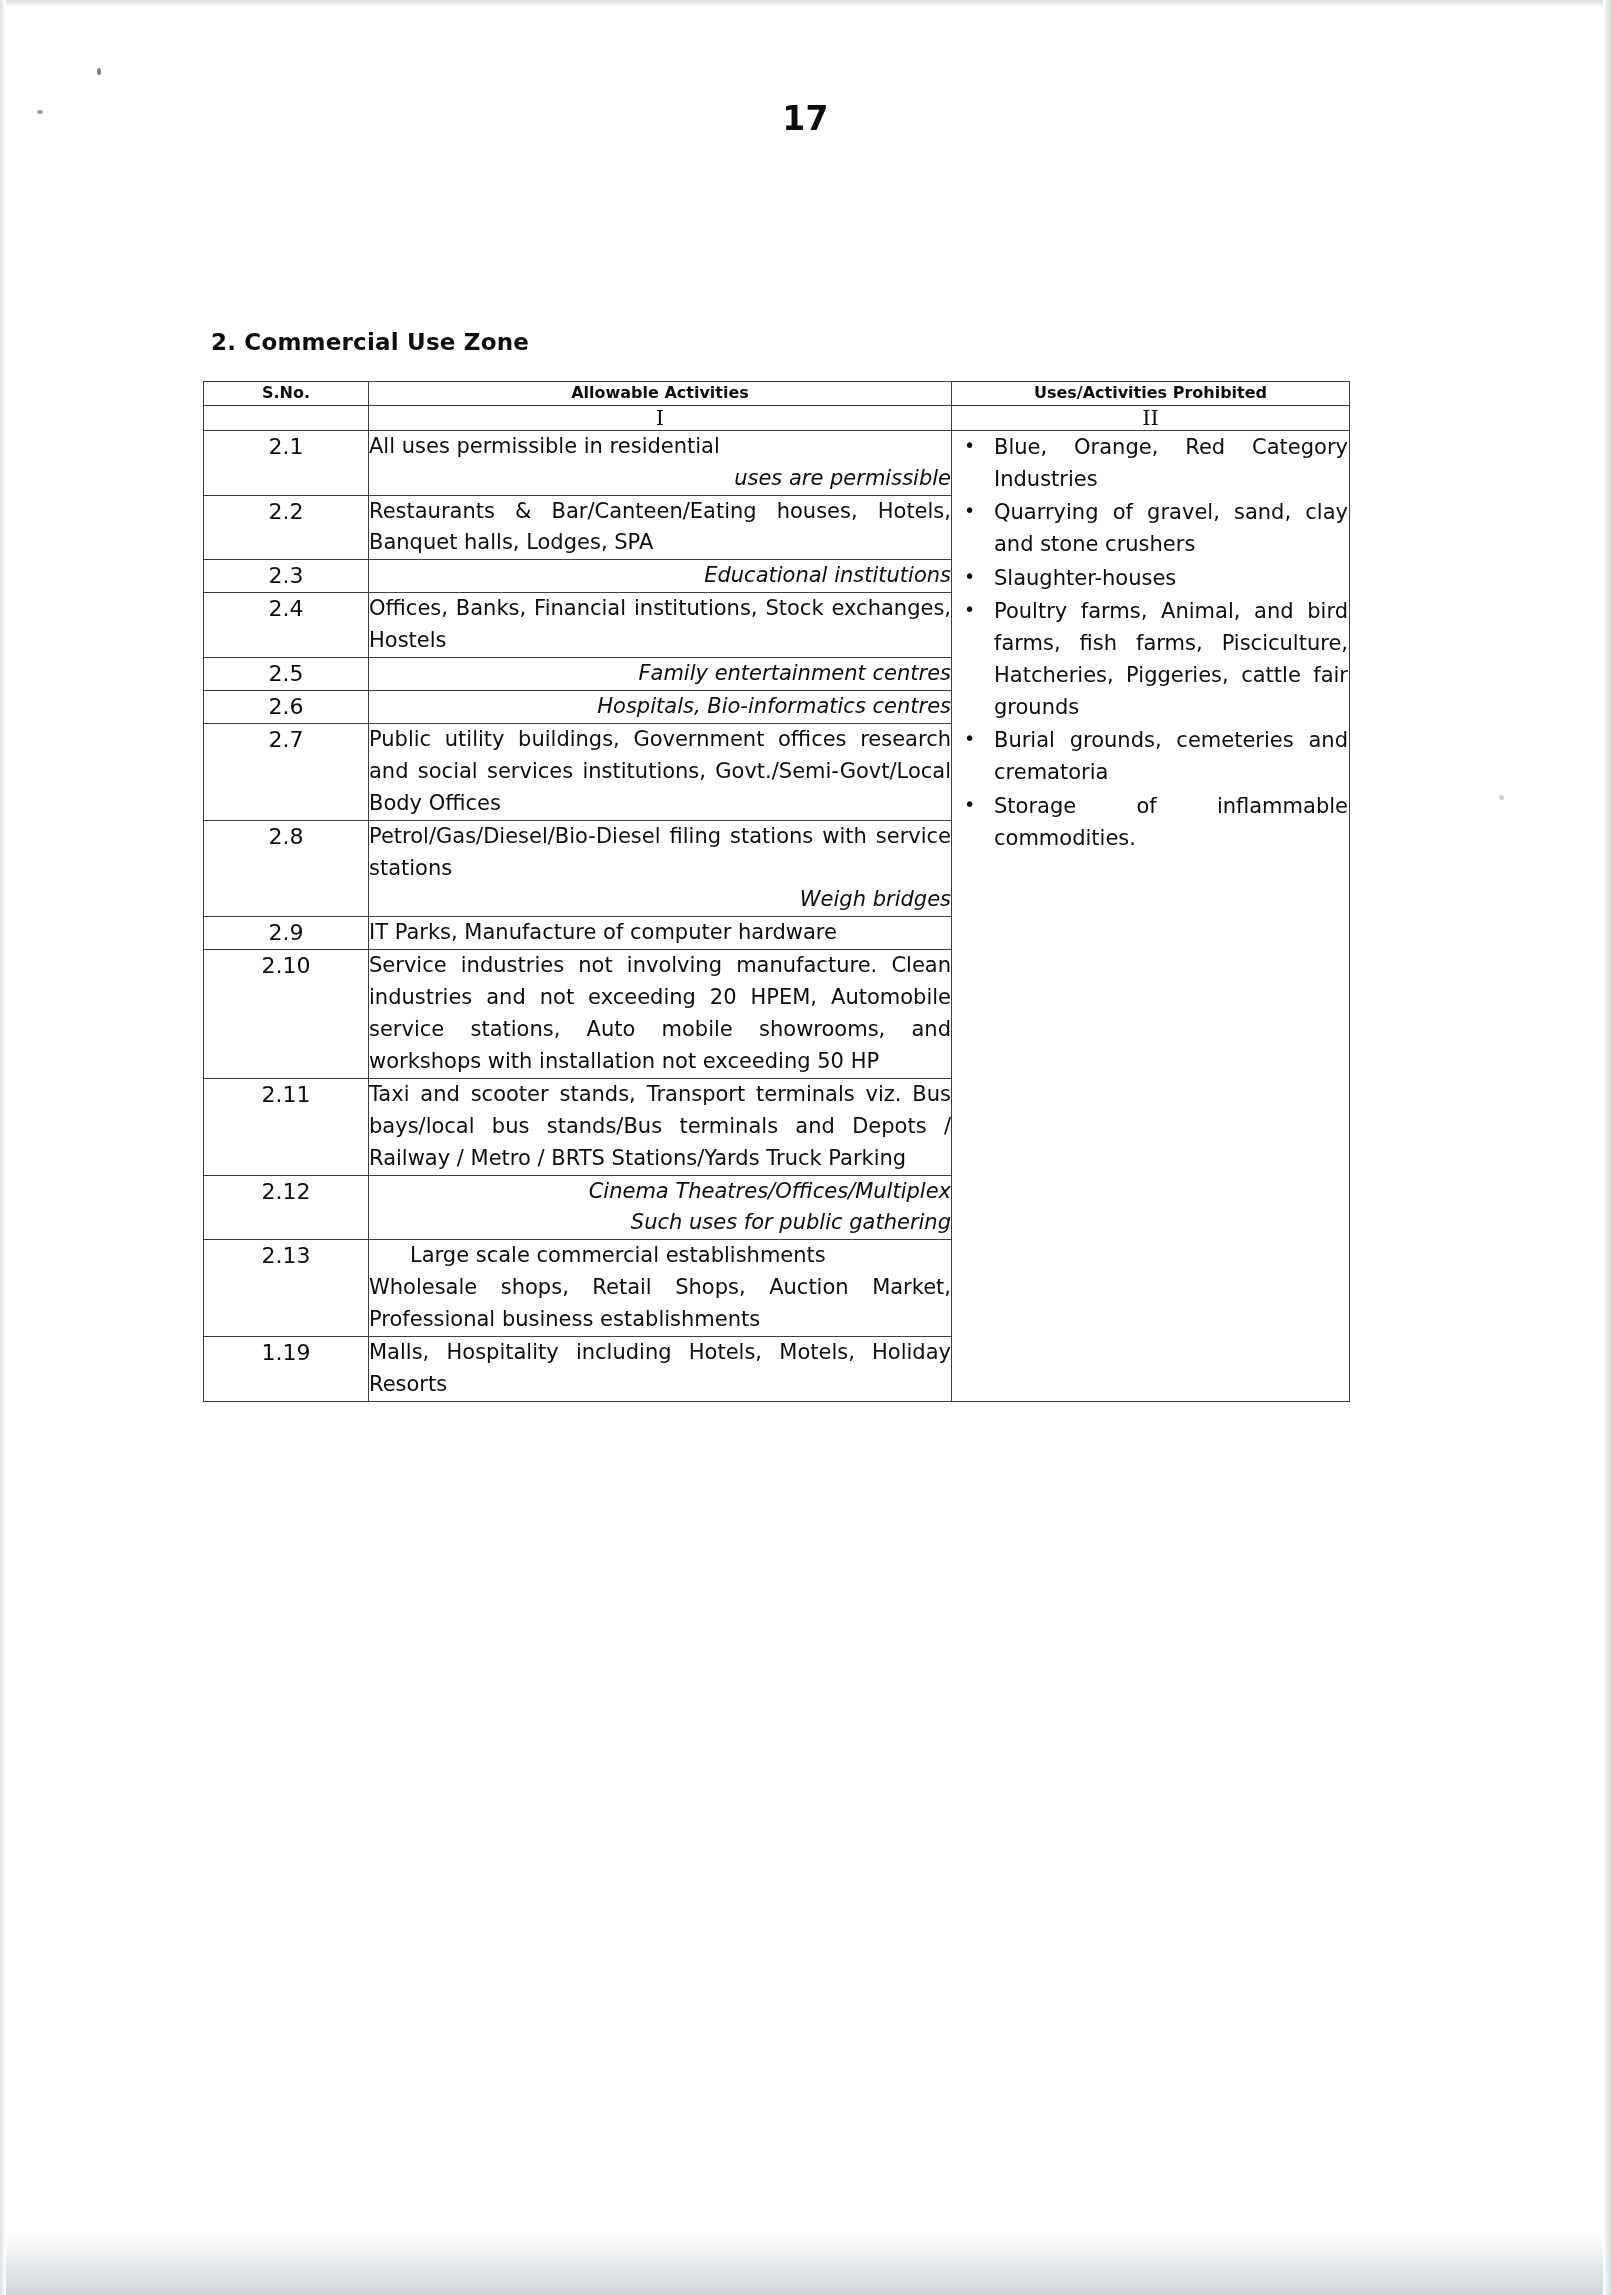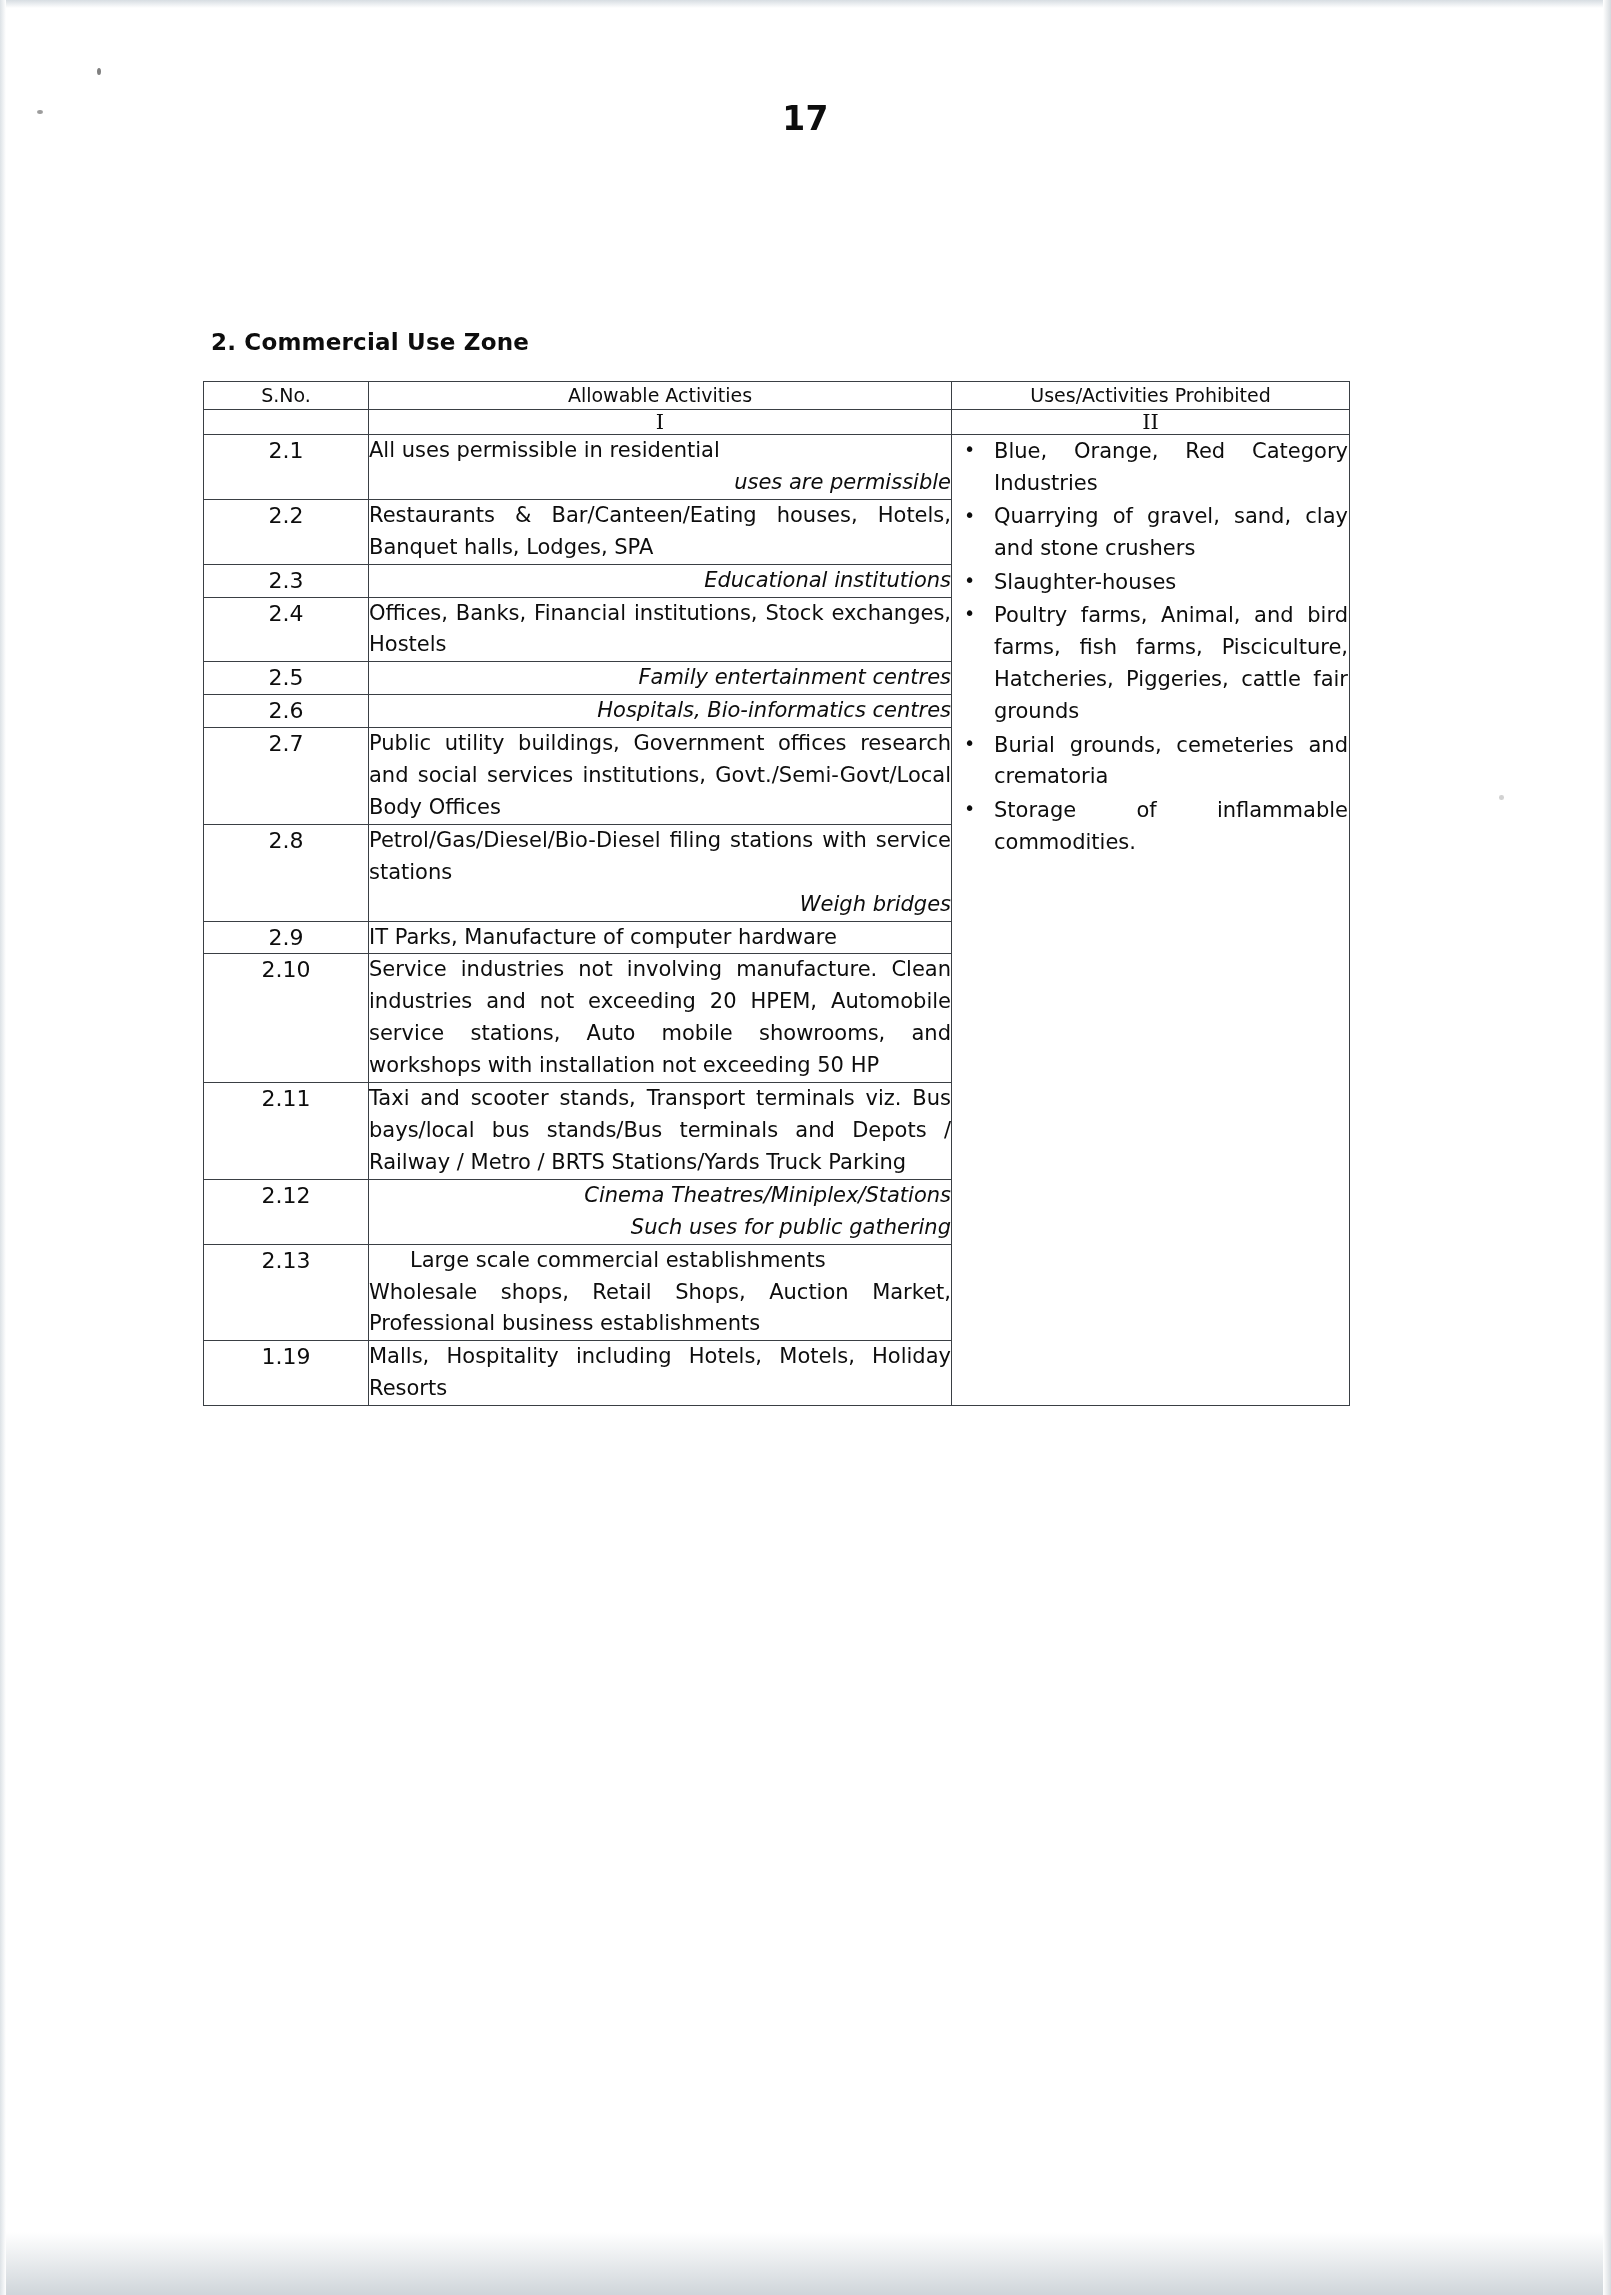--- a/index.html
+++ b/index.html
@@ -100,22 +100,22 @@
   .main-table td, .main-table th {
     border: 1.2px solid #3a3f44;
     padding: 0;
     vertical-align: top;
   }
   .col-sno   { width: 165px; }
   .col-allow { width: 583px; }
   .col-prob  { width: 398px; }
 
   .hdr-cell {
-    font-size: 19px;
-    font-weight: normal;
+    font-size: 16px;
+    font-weight: bold;
     padding: 11px 4.7px 12.6px 4.7px;
     line-height: 1.42;
   }
   .roman-cell {
     text-align: center;
     font-size: 21px;
     padding: 4.7px 3.1px 7px 3.1px;
     font-family: "DejaVu Serif", serif;
   }
   .roman-blank { }
@@ -319,21 +319,21 @@
     <tr>
       <td class="sno-cell">2.11</td>
       <td class="act-cell">
         <p>Taxi and scooter stands, Transport terminals viz. Bus bays/local bus stands/Bus terminals and Depots / Railway / Metro / BRTS Stations/Yards Truck Parking</p>
       </td>
     </tr>
 
     <tr>
       <td class="sno-cell">2.12</td>
       <td class="act-cell">
-        <p class="nojust">Cinema Theatres/Miniplex/Stations</p>
+        <p class="nojust">Cinema Theatres/Offices/Multiplex</p>
         <p class="last">Such uses for public gathering</p>
       </td>
     </tr>
 
     <tr>
       <td class="sno-cell">2.13</td>
       <td class="act-cell">
         <p class="indent">Large scale commercial establishments</p>
         <p>Wholesale shops, Retail Shops, Auction Market, Professional business establishments</p>
       </td>

